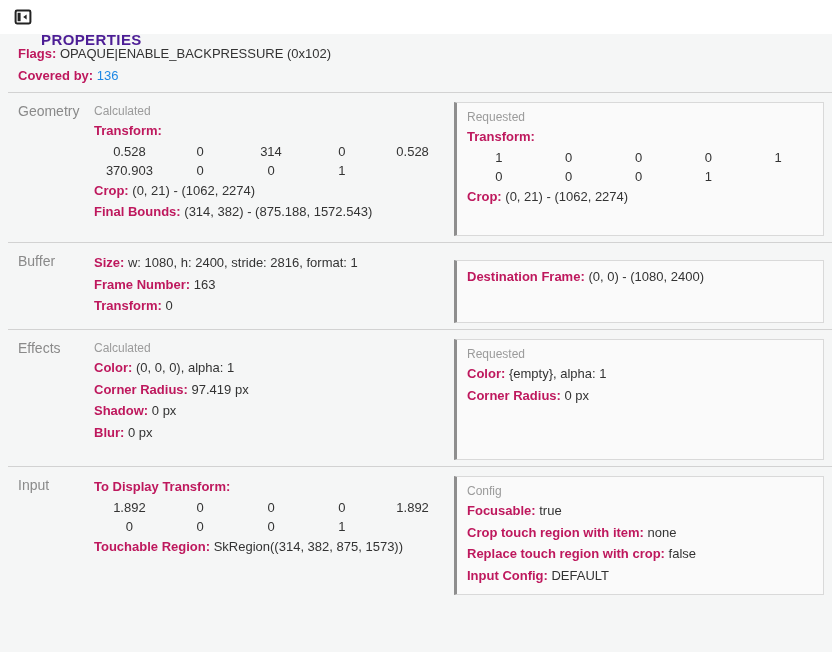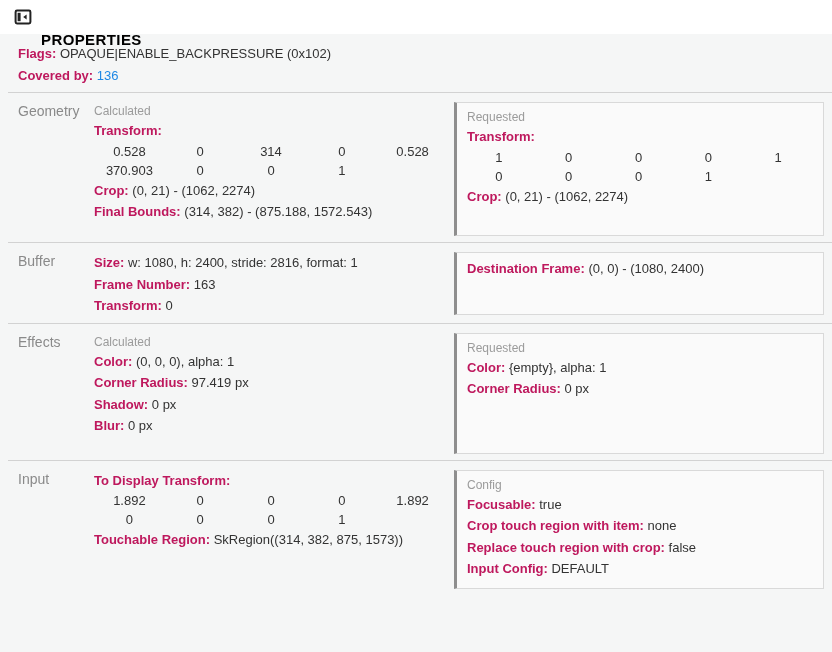--- a/index.html
+++ b/index.html
@@ -9,21 +9,21 @@
     font-family: "Liberation Sans", sans-serif;
     font-size: 13px; color: #2e2e2e;
     background: #f5f6f6;
   }
   .header {
     height: 34px; background: #ffffff;
     display: flex; align-items: center;
     padding: 0 14px; gap: 9px;
   }
   .header .title {
-    font-size: 15px; font-weight: 700; color: #000000;
+    font-size: 15px; font-weight: 700; color: #4c1d95;
     letter-spacing: 0.4px;
     margin-top: 44px;
   }
   .sections { }
   .section {
     display: flex;
     margin-left: 8px;
     padding: 9px 8px 6px 10px;
     border-bottom: 1px solid #d2d2d2;
   }
@@ -46,21 +46,21 @@
   .matrix span { line-height: 19px; color: #333; }
   .rbox {
     background: #fafafa;
     border: 1px solid #d9d9d9;
     border-left: 3px solid #8e8e8e;
     padding: 5px 10px 8px 7px;
   }
   .rbox .row { padding-left: 3px; }
   .rbox .subtitle { padding-left: 3px; }
   .rbox-geometry { min-height: 134px; }
-  .rbox-buffer { min-height: 63px; }
+  .rbox-buffer { min-height: 63px; margin-top: 8px; }
   .rbox-effects { min-height: 121px; }
   .rbox-config { min-height: 106px; }
   .link { color: #1e88e5; cursor: pointer; text-decoration: none; }
   .panel-icon { display: inline-flex; }
 </style>
 </head>
 <body>
 
 <div class="header">
   <span class="panel-icon">

